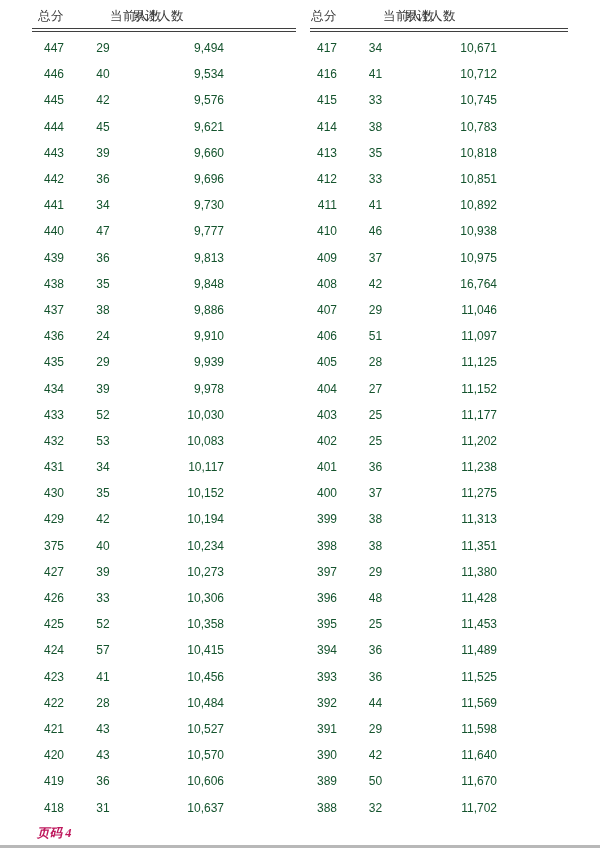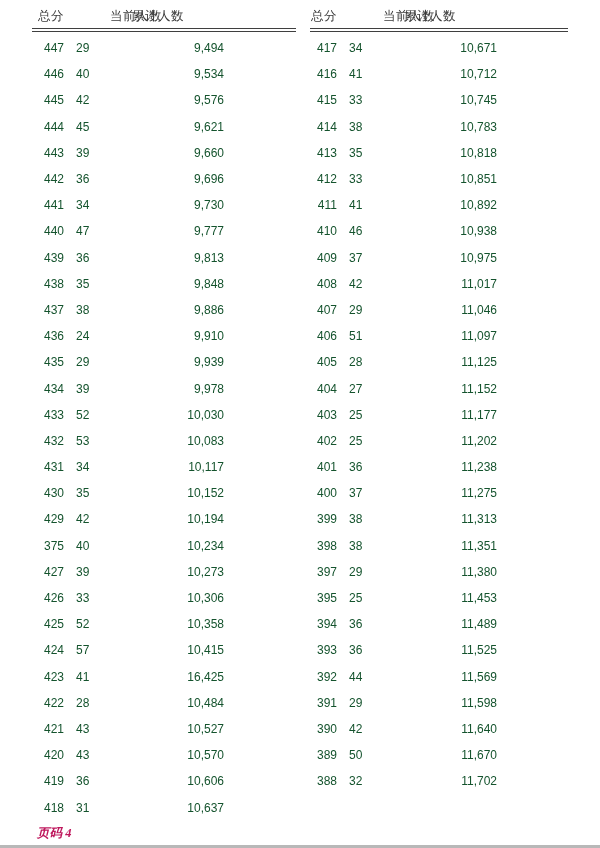--- a/index.html
+++ b/index.html
@@ -29,21 +29,21 @@
     height: 2px;
     border-top: 1.5px solid #3f3f3f;
     border-bottom: 1px solid #3f3f3f;
     margin-top: 2px;
   }
 
   .rows { margin-top: 3px; }
   .row { height: 26.2px; font-size: 12px; color: #14532d; gap: 12px; }
   .c { white-space: nowrap; }
   .c1 { text-align: right; }
-  .c2 { text-align: left; }
+  .c2 { text-align: center; }
   .c3 { text-align: right; padding-left: 40px; }
 
   .footer {
     position: absolute;
     left: 37px; top: 825px;
     font-family: "Liberation Serif", serif;
     font-style: italic;
     font-size: 12.5px;
     color: #be185d;
     font-weight: bold;
@@ -184,21 +184,21 @@
           <span class="c c3">10,358</span>
         </div>
         <div class="row">
           <span class="c c1">424</span>
           <span class="c c2">57</span>
           <span class="c c3">10,415</span>
         </div>
         <div class="row">
           <span class="c c1">423</span>
           <span class="c c2">41</span>
-          <span class="c c3">16,425</span>
+          <span class="c c3">10,456</span>
         </div>
         <div class="row">
           <span class="c c1">422</span>
           <span class="c c2">28</span>
           <span class="c c3">10,484</span>
         </div>
         <div class="row">
           <span class="c c1">421</span>
           <span class="c c2">43</span>
           <span class="c c3">10,527</span>
@@ -270,21 +270,21 @@
           <span class="c c3">10,938</span>
         </div>
         <div class="row">
           <span class="c c1">409</span>
           <span class="c c2">37</span>
           <span class="c c3">10,975</span>
         </div>
         <div class="row">
           <span class="c c1">408</span>
           <span class="c c2">42</span>
-          <span class="c c3">11,017</span>
+          <span class="c c3">16,764</span>
         </div>
         <div class="row">
           <span class="c c1">407</span>
           <span class="c c2">29</span>
           <span class="c c3">11,046</span>
         </div>
         <div class="row">
           <span class="c c1">406</span>
           <span class="c c2">51</span>
           <span class="c c3">11,097</span>
@@ -328,20 +328,25 @@
           <span class="c c1">398</span>
           <span class="c c2">38</span>
           <span class="c c3">11,351</span>
         </div>
         <div class="row">
           <span class="c c1">397</span>
           <span class="c c2">29</span>
           <span class="c c3">11,380</span>
         </div>
         <div class="row">
+          <span class="c c1">396</span>
+          <span class="c c2">48</span>
+          <span class="c c3">11,428</span>
+        </div>
+        <div class="row">
           <span class="c c1">395</span>
           <span class="c c2">25</span>
           <span class="c c3">11,453</span>
         </div>
         <div class="row">
           <span class="c c1">394</span>
           <span class="c c2">36</span>
           <span class="c c3">11,489</span>
         </div>
         <div class="row">

